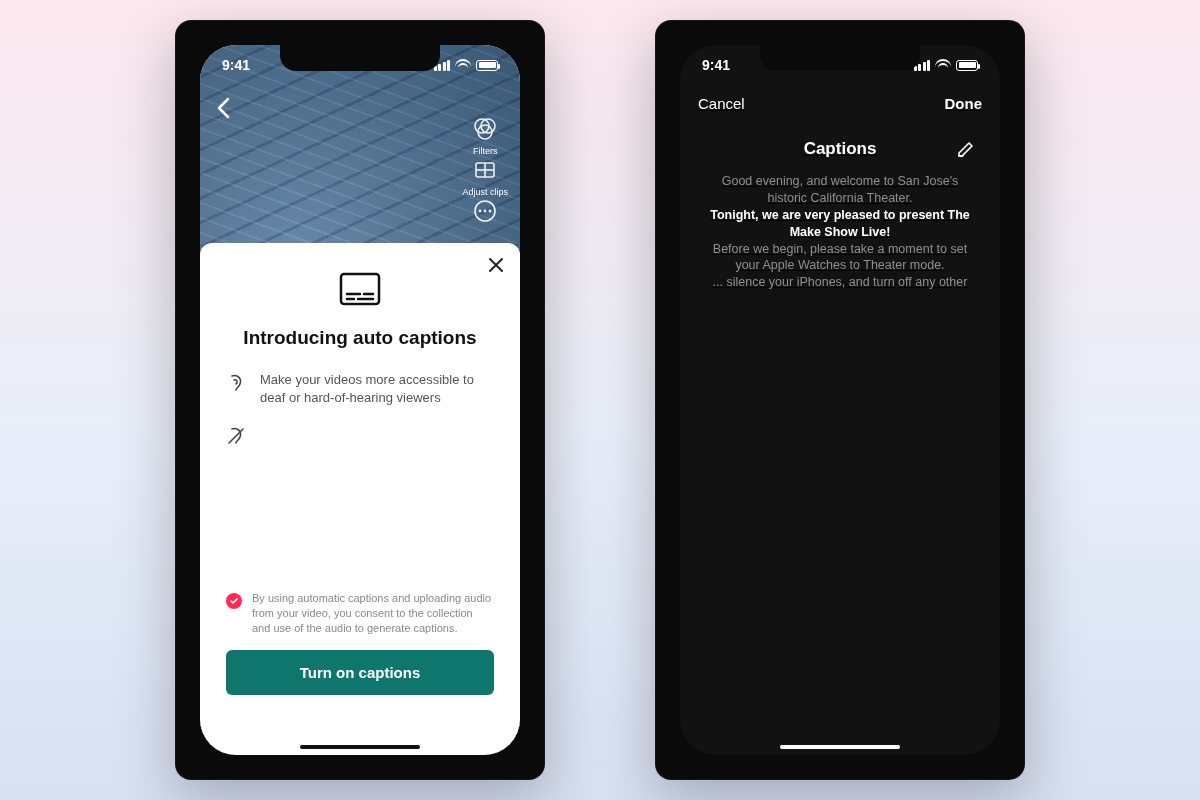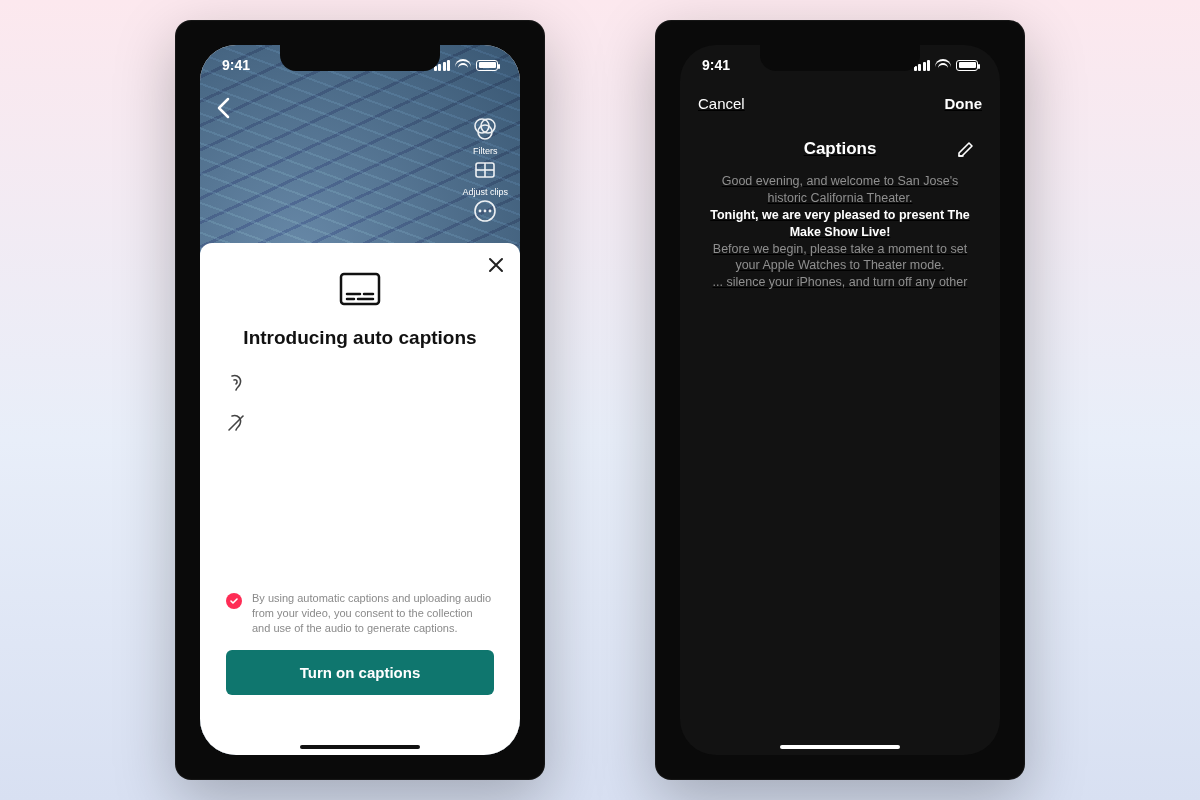--- a/index.html
+++ b/index.html
@@ -260,20 +260,21 @@
         </svg>
 
         <div class="sheet-title">Introducing auto captions</div>
 
         <div class="bullets">
           <div class="bullet">
             <svg class="bicon" viewBox="0 0 20 20">
               <path d="M6 3 C12 1 16 6 14 11 C13 14 11 14 10 17" stroke="#444" stroke-width="1.6" fill="none" stroke-linecap="round"></path>
               <path d="M8 7 C11 6 12 9 10 11" stroke="#444" stroke-width="1.6" fill="none" stroke-linecap="round"></path>
             </svg>
+            <p>Make your videos more accessible to deaf or hard-of-hearing viewers</p>
           </div>
           <div class="bullet">
             <svg class="bicon" viewBox="0 0 20 20">
               <path d="M6 3 C12 1 16 6 14 11 C13 14 11 14 10 17" stroke="#444" stroke-width="1.6" fill="none" stroke-linecap="round"></path>
               <line x1="3" y1="17" x2="17" y2="3" stroke="#444" stroke-width="1.6" stroke-linecap="round"></line>
             </svg>
           </div>
         </div>
 
         <div class="spacer"></div>

